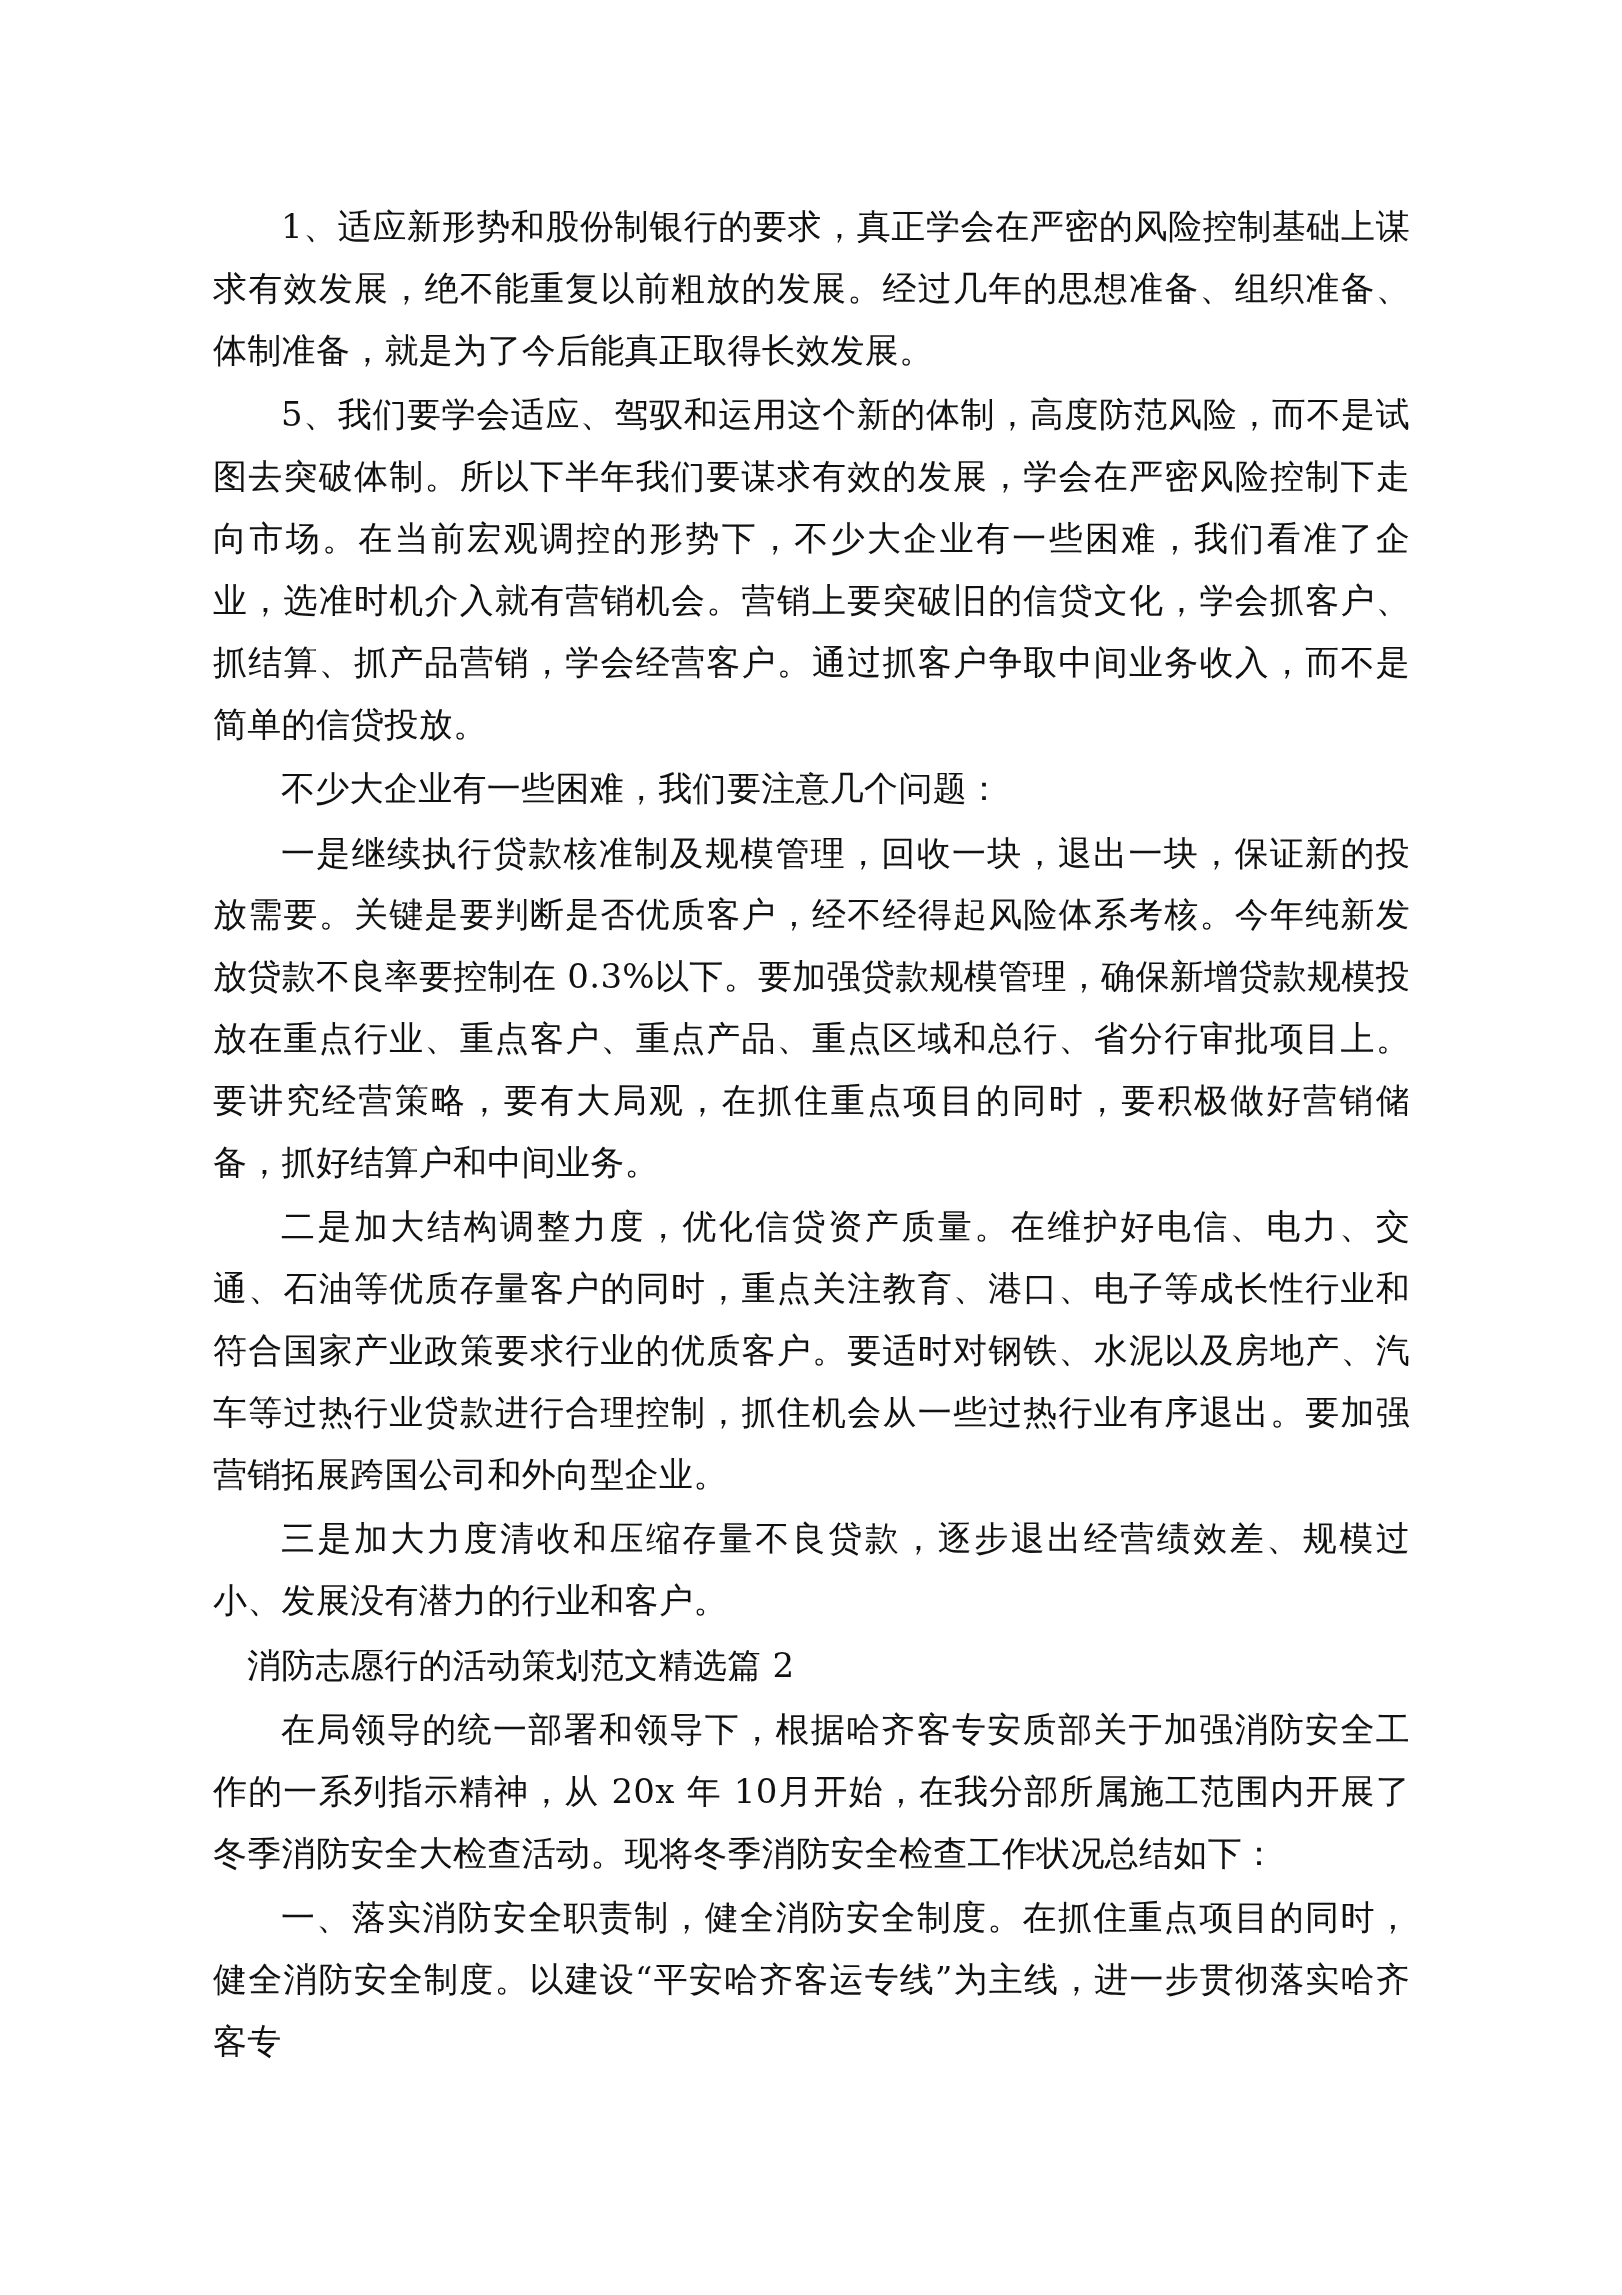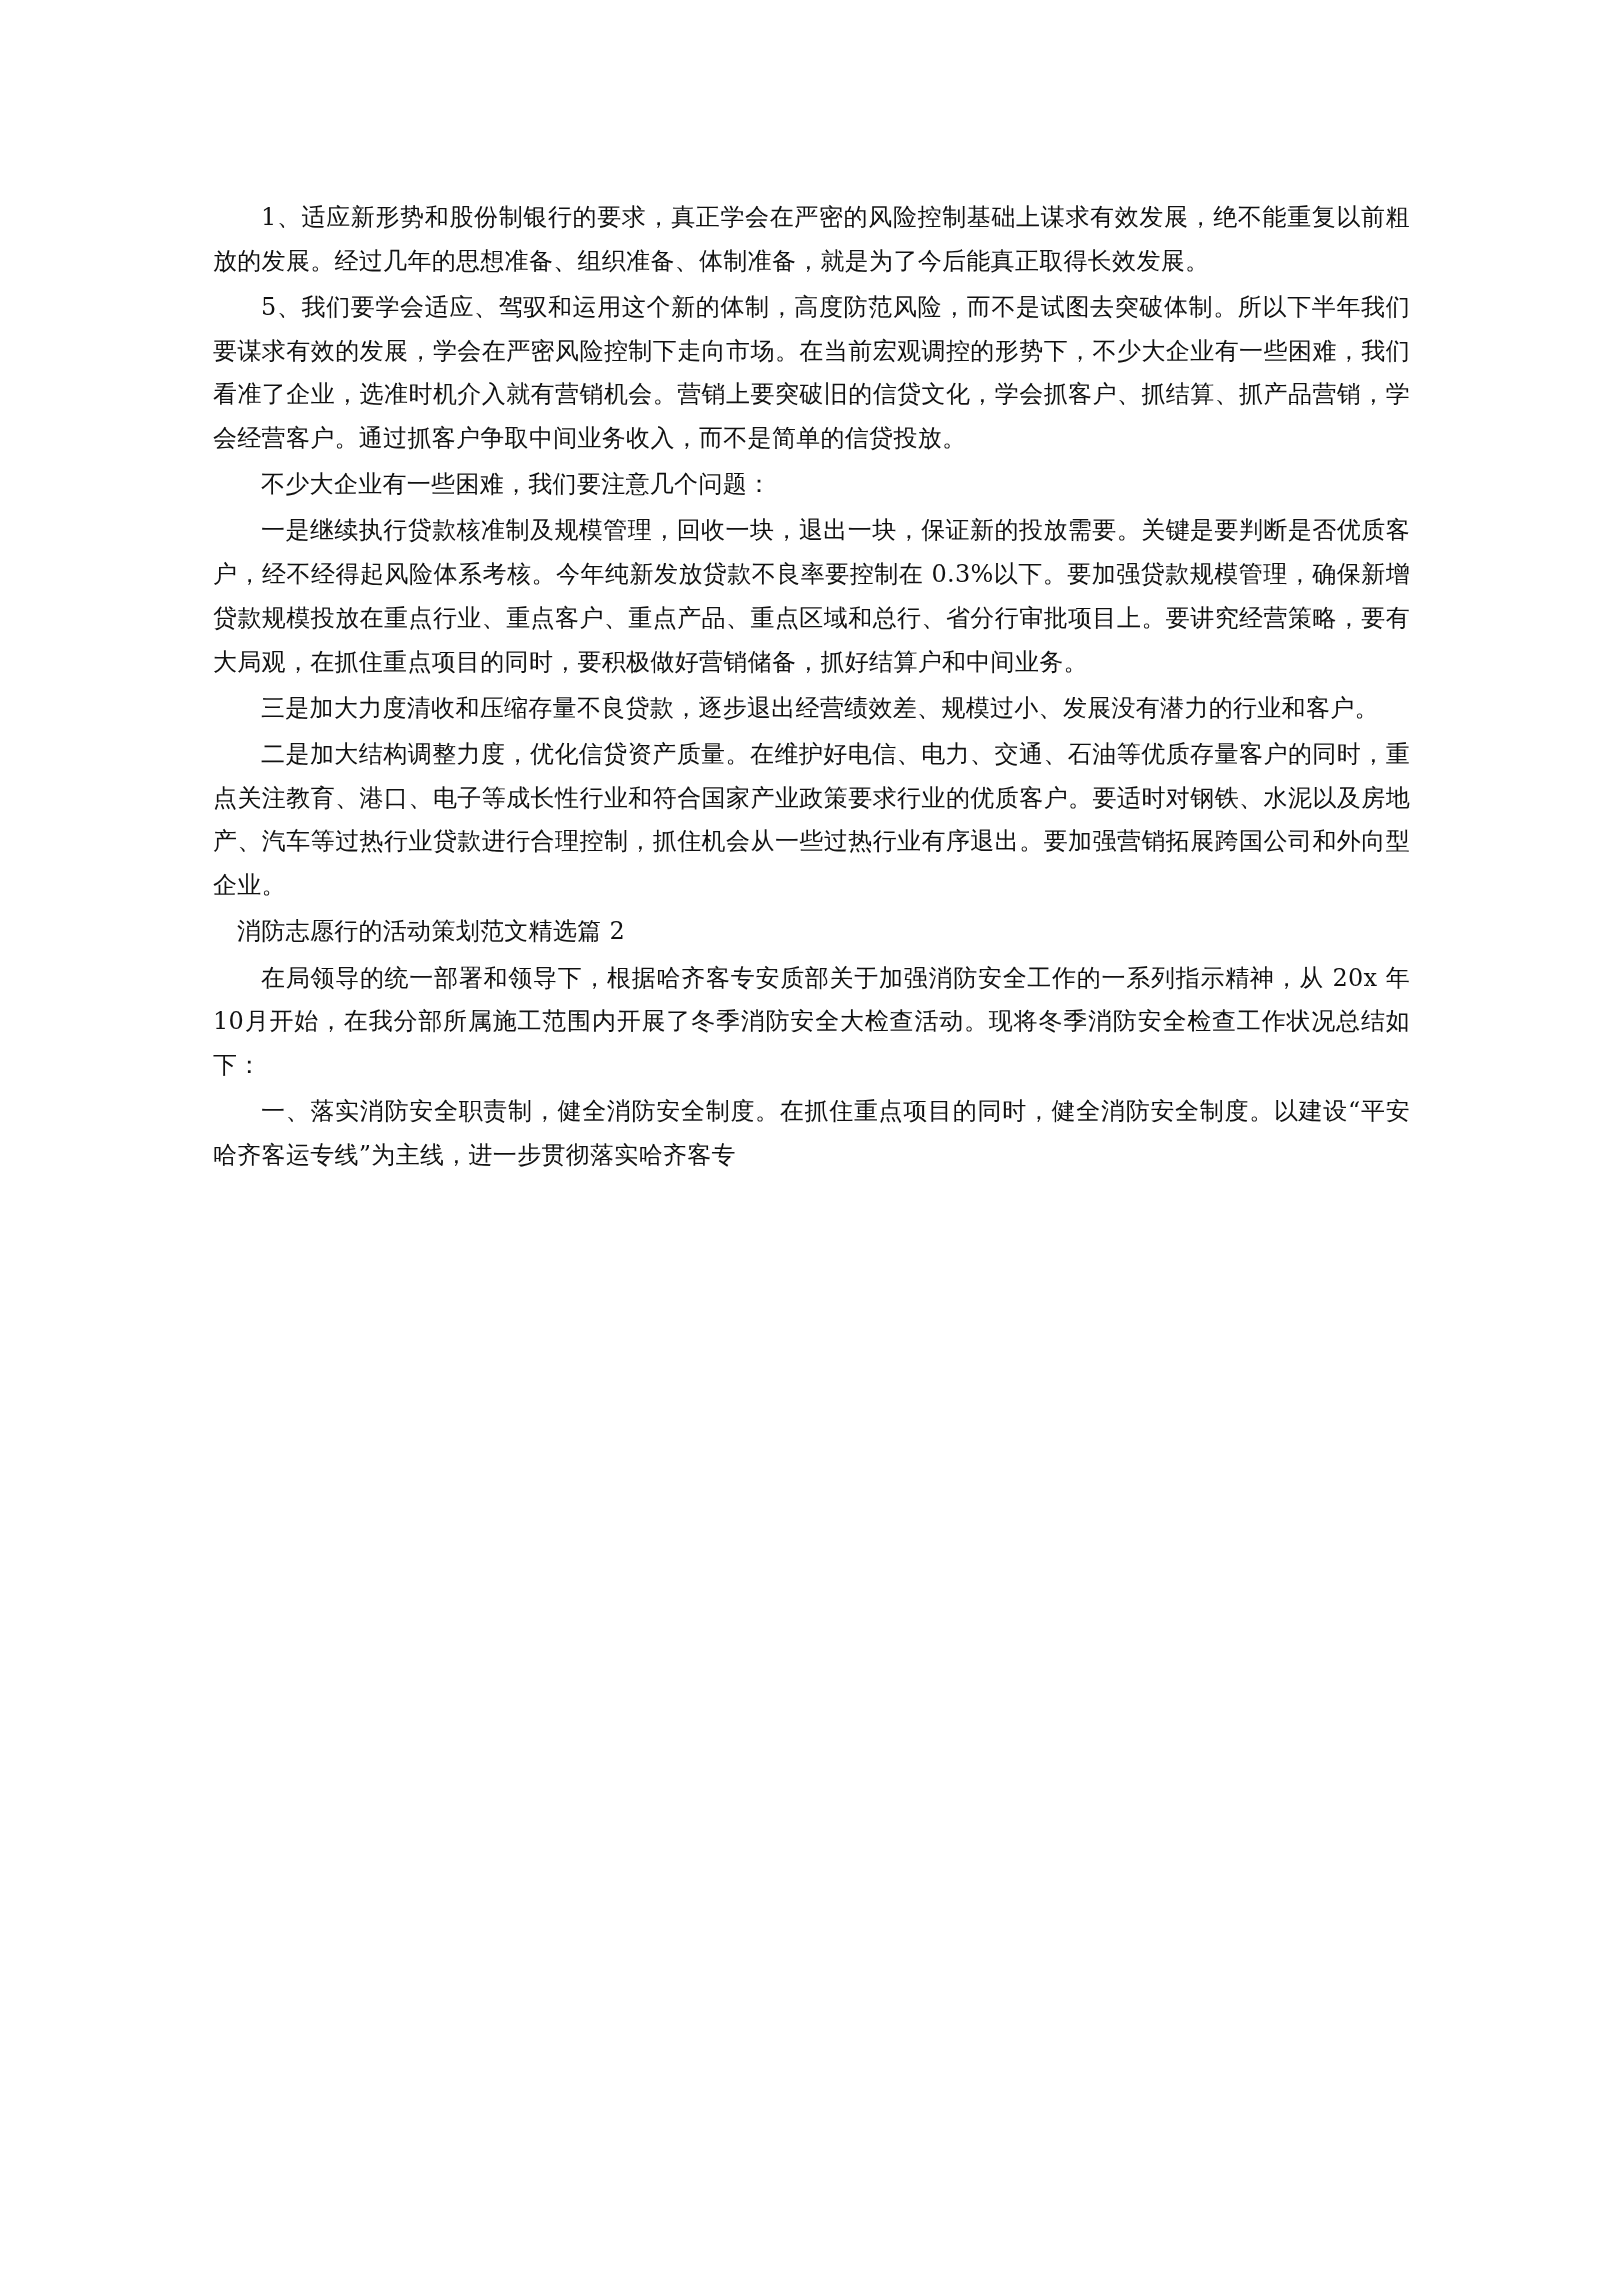--- a/index.html
+++ b/index.html
@@ -16,21 +16,21 @@
     overflow: hidden;
   }
   .page {
     box-sizing: border-box;
     width: 1623px;
     height: 2295px;
     padding: 196px 213px 196px 213px;
     background: #ffffff;
   }
   .doc-body {
-    font-size: 24px;
+    font-size: 34px;
     line-height: 1.82;
     text-align: justify;
     text-justify: inter-ideograph;
     letter-spacing: 0.3px;
   }
   p.para {
     margin: 0 0 2.6px 0;
     text-indent: 2em;
   }
   p.heading-para {
@@ -40,20 +40,20 @@
 </style>
 </head>
 <body>
 
 <div class="page">
   <div class="doc-body">
     <p class="para">1、适应新形势和股份制银行的要求，真正学会在严密的风险控制基础上谋求有效发展，绝不能重复以前粗放的发展。经过几年的思想准备、组织准备、体制准备，就是为了今后能真正取得长效发展。</p>
     <p class="para">5、我们要学会适应、驾驭和运用这个新的体制，高度防范风险，而不是试图去突破体制。所以下半年我们要谋求有效的发展，学会在严密风险控制下走向市场。在当前宏观调控的形势下，不少大企业有一些困难，我们看准了企业，选准时机介入就有营销机会。营销上要突破旧的信贷文化，学会抓客户、抓结算、抓产品营销，学会经营客户。通过抓客户争取中间业务收入，而不是简单的信贷投放。</p>
     <p class="para">不少大企业有一些困难，我们要注意几个问题：</p>
     <p class="para">一是继续执行贷款核准制及规模管理，回收一块，退出一块，保证新的投放需要。关键是要判断是否优质客户，经不经得起风险体系考核。今年纯新发放贷款不良率要控制在 0.3%以下。要加强贷款规模管理，确保新增贷款规模投放在重点行业、重点客户、重点产品、重点区域和总行、省分行审批项目上。要讲究经营策略，要有大局观，在抓住重点项目的同时，要积极做好营销储备，抓好结算户和中间业务。</p>
+    <p class="para">二是加大结构调整力度，优化信贷资产质量。在维护好电信、电力、交通、石油等优质存量客户的同时，重点关注教育、港口、电子等成长性行业和符合国家产业政策要求行业的优质客户。要适时对钢铁、水泥以及房地产、汽车等过热行业贷款进行合理控制，抓住机会从一些过热行业有序退出。要加强营销拓展跨国公司和外向型企业。</p>
     <p class="para">三是加大力度清收和压缩存量不良贷款，逐步退出经营绩效差、规模过小、发展没有潜力的行业和客户。</p>
-    <p class="para">二是加大结构调整力度，优化信贷资产质量。在维护好电信、电力、交通、石油等优质存量客户的同时，重点关注教育、港口、电子等成长性行业和符合国家产业政策要求行业的优质客户。要适时对钢铁、水泥以及房地产、汽车等过热行业贷款进行合理控制，抓住机会从一些过热行业有序退出。要加强营销拓展跨国公司和外向型企业。</p>
     <p class="heading-para">消防志愿行的活动策划范文精选篇 2</p>
     <p class="para">在局领导的统一部署和领导下，根据哈齐客专安质部关于加强消防安全工作的一系列指示精神，从 20x 年 10月开始，在我分部所属施工范围内开展了冬季消防安全大检查活动。现将冬季消防安全检查工作状况总结如下：</p>
     <p class="para">一、落实消防安全职责制，健全消防安全制度。在抓住重点项目的同时，健全消防安全制度。以建设“平安哈齐客运专线”为主线，进一步贯彻落实哈齐客专</p>
   </div>
 </div>
 
 
 </body></html>

